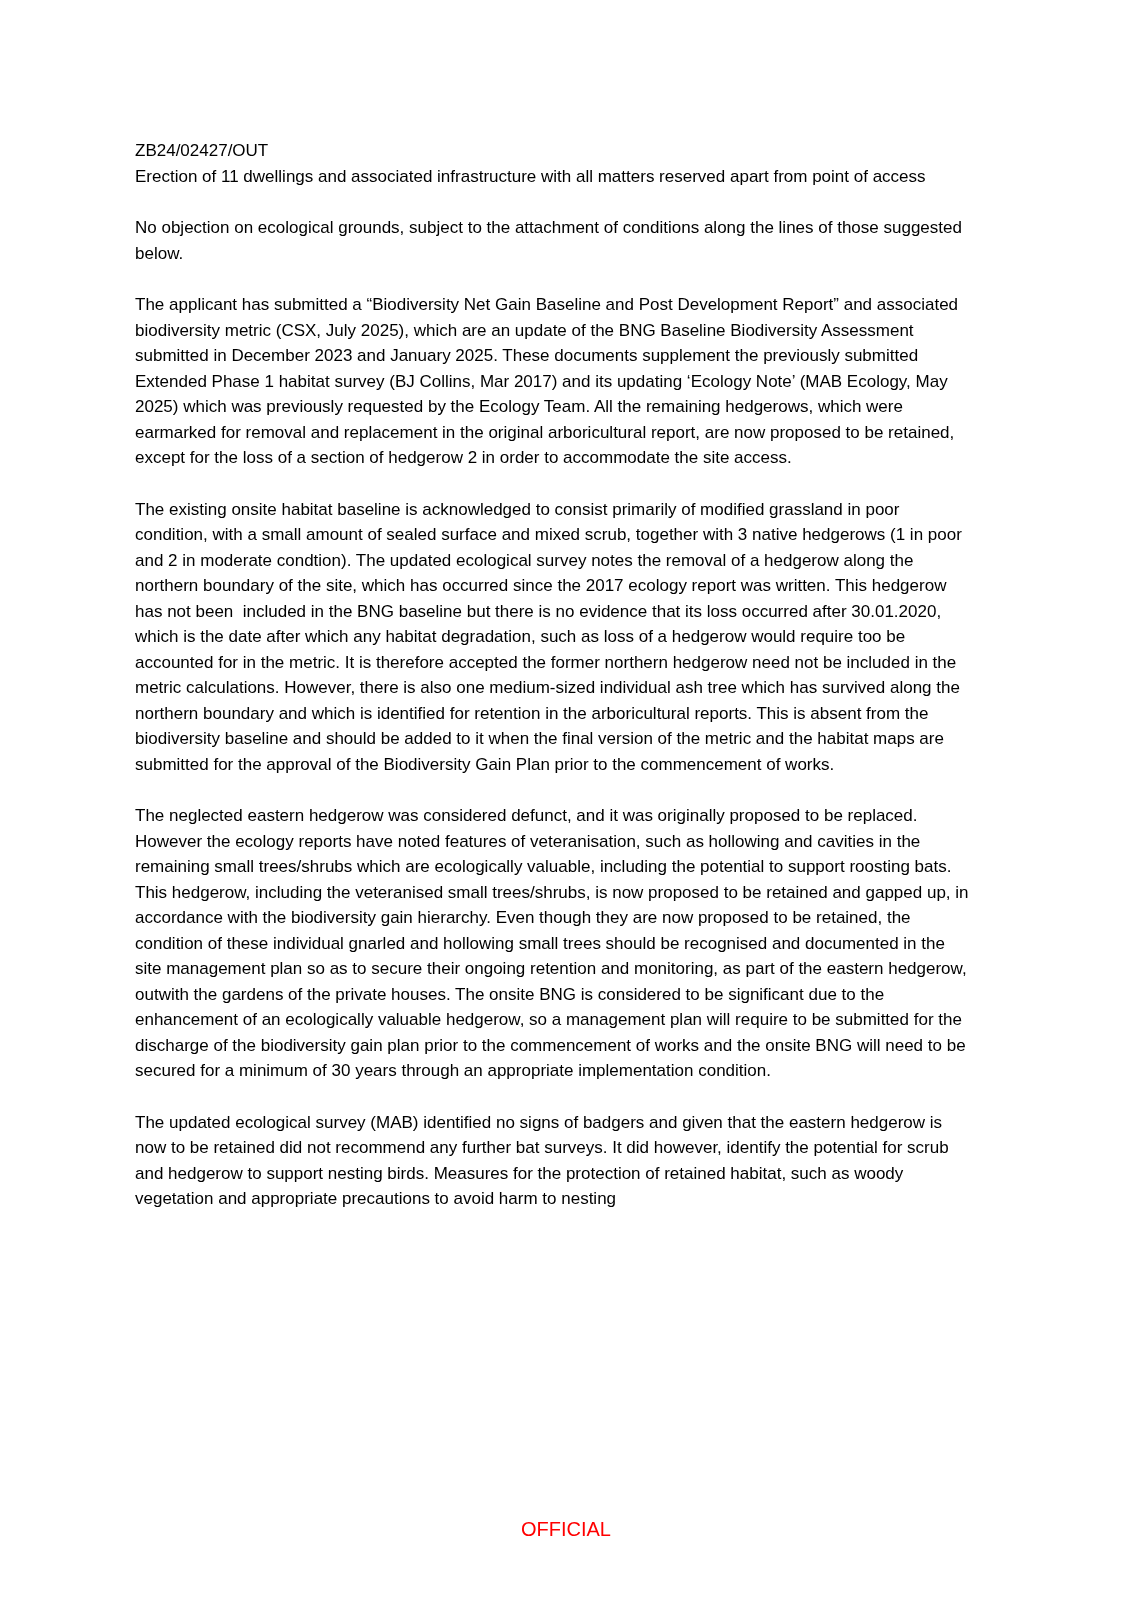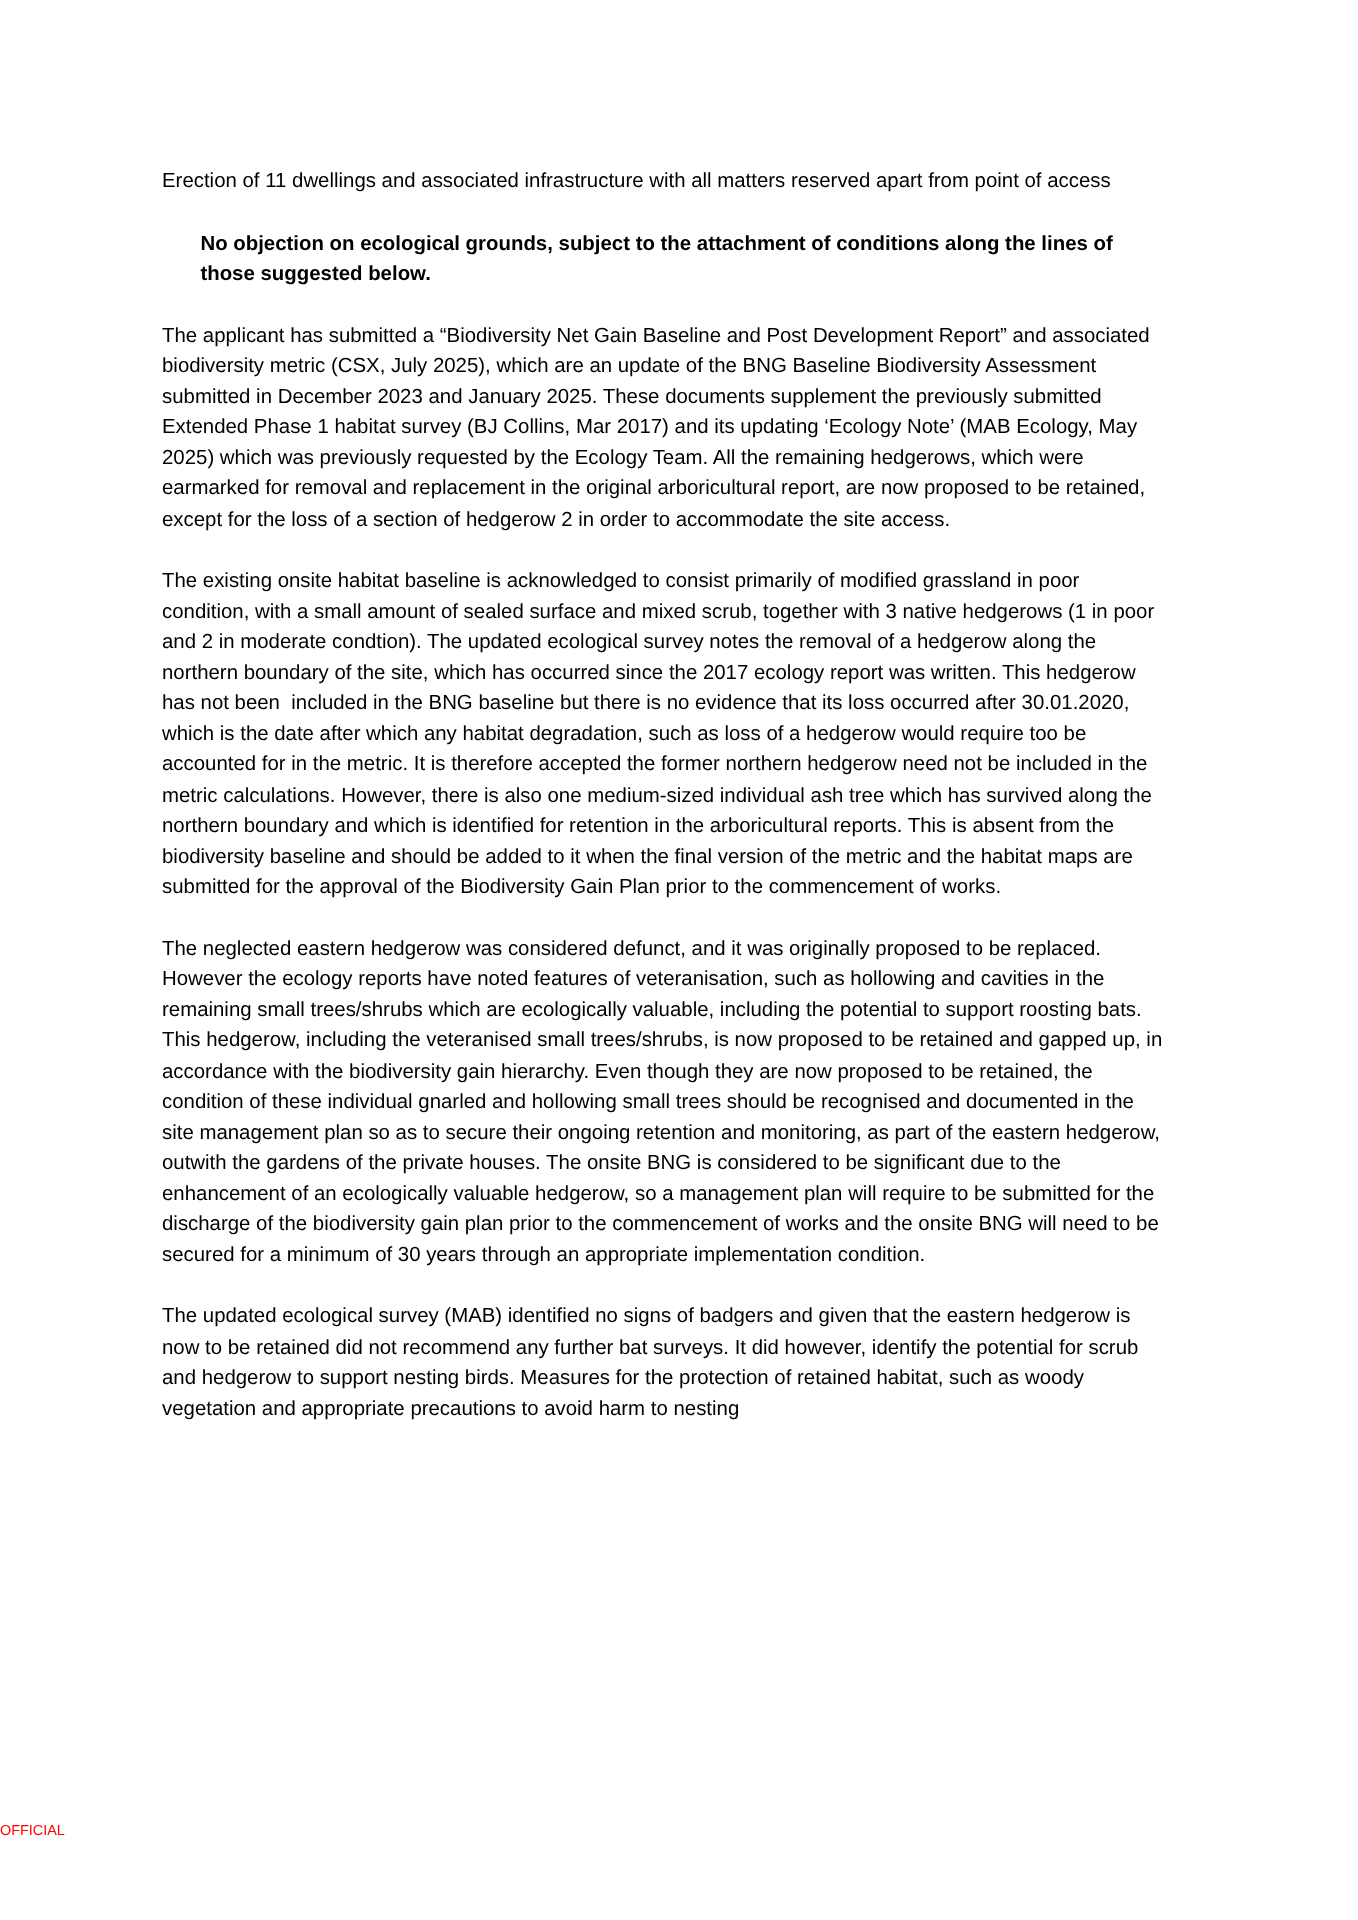--- a/index.html
+++ b/index.html
@@ -33,39 +33,40 @@
     margin: 0 0 26px 0;
   }
   .header-line {
     white-space: pre-wrap;
   }
   .para {
     margin: 0 0 26px 0;
     white-space: pre-wrap;
   }
   .para.bold {
-    font-weight: bold;
-    margin-left: 32px;
+    font-weight: normal;
   }
   .footer {
     position: absolute;
     left: 0;
     right: 0;
     top: 1518px;
-    font-size: 12px;
+    text-align: center;
+    font-size: 20px;
     color: #ff0000;
   }
 </style>
 </head>
 <body>
 
 <div class="page">
   <div class="content">
 
     <div class="header-block">
+      <div class="header-line">ZB24/02427/OUT</div>
       <div class="header-line">Erection of 11 dwellings and associated infrastructure with all matters reserved apart from point of access</div>
     </div>
 
     <p class="para bold">No objection on ecological grounds, subject to the attachment of conditions along the lines of those suggested below.</p>
 
     <p class="para">The applicant has submitted a “Biodiversity Net Gain Baseline and Post Development Report” and associated biodiversity metric (CSX, July 2025), which are an update of the BNG Baseline Biodiversity Assessment submitted in December 2023 and January 2025. These documents supplement the previously submitted Extended Phase 1 habitat survey (BJ Collins, Mar 2017) and its updating ‘Ecology Note’ (MAB Ecology, May 2025) which was previously requested by the Ecology Team. All the remaining hedgerows, which were earmarked for removal and replacement in the original arboricultural report, are now proposed to be retained, except for the loss of a section of hedgerow 2 in order to accommodate the site access.</p>
 
     <p class="para">The existing onsite habitat baseline is acknowledged to consist primarily of modified grassland in poor condition, with a small amount of sealed surface and mixed scrub, together with 3 native hedgerows (1 in poor and 2 in moderate condtion). The updated ecological survey notes the removal of a hedgerow along the northern boundary of the site, which has occurred since the 2017 ecology report was written. This hedgerow has not been  included in the BNG baseline but there is no evidence that its loss occurred after 30.01.2020, which is the date after which any habitat degradation, such as loss of a hedgerow would require too be accounted for in the metric. It is therefore accepted the former northern hedgerow need not be included in the metric calculations. However, there is also one medium-sized individual ash tree which has survived along the northern boundary and which is identified for retention in the arboricultural reports. This is absent from the biodiversity baseline and should be added to it when the final version of the metric and the habitat maps are submitted for the approval of the Biodiversity Gain Plan prior to the commencement of works.</p>
 
     <p class="para">The neglected eastern hedgerow was considered defunct, and it was originally proposed to be replaced. However the ecology reports have noted features of veteranisation, such as hollowing and cavities in the remaining small trees/shrubs which are ecologically valuable, including the potential to support roosting bats. This hedgerow, including the veteranised small trees/shrubs, is now proposed to be retained and gapped up, in accordance with the biodiversity gain hierarchy. Even though they are now proposed to be retained, the condition of these individual gnarled and hollowing small trees should be recognised and documented in the site management plan so as to secure their ongoing retention and monitoring, as part of the eastern hedgerow, outwith the gardens of the private houses. The onsite BNG is considered to be significant due to the enhancement of an ecologically valuable hedgerow, so a management plan will require to be submitted for the discharge of the biodiversity gain plan prior to the commencement of works and the onsite BNG will need to be secured for a minimum of 30 years through an appropriate implementation condition.</p>

